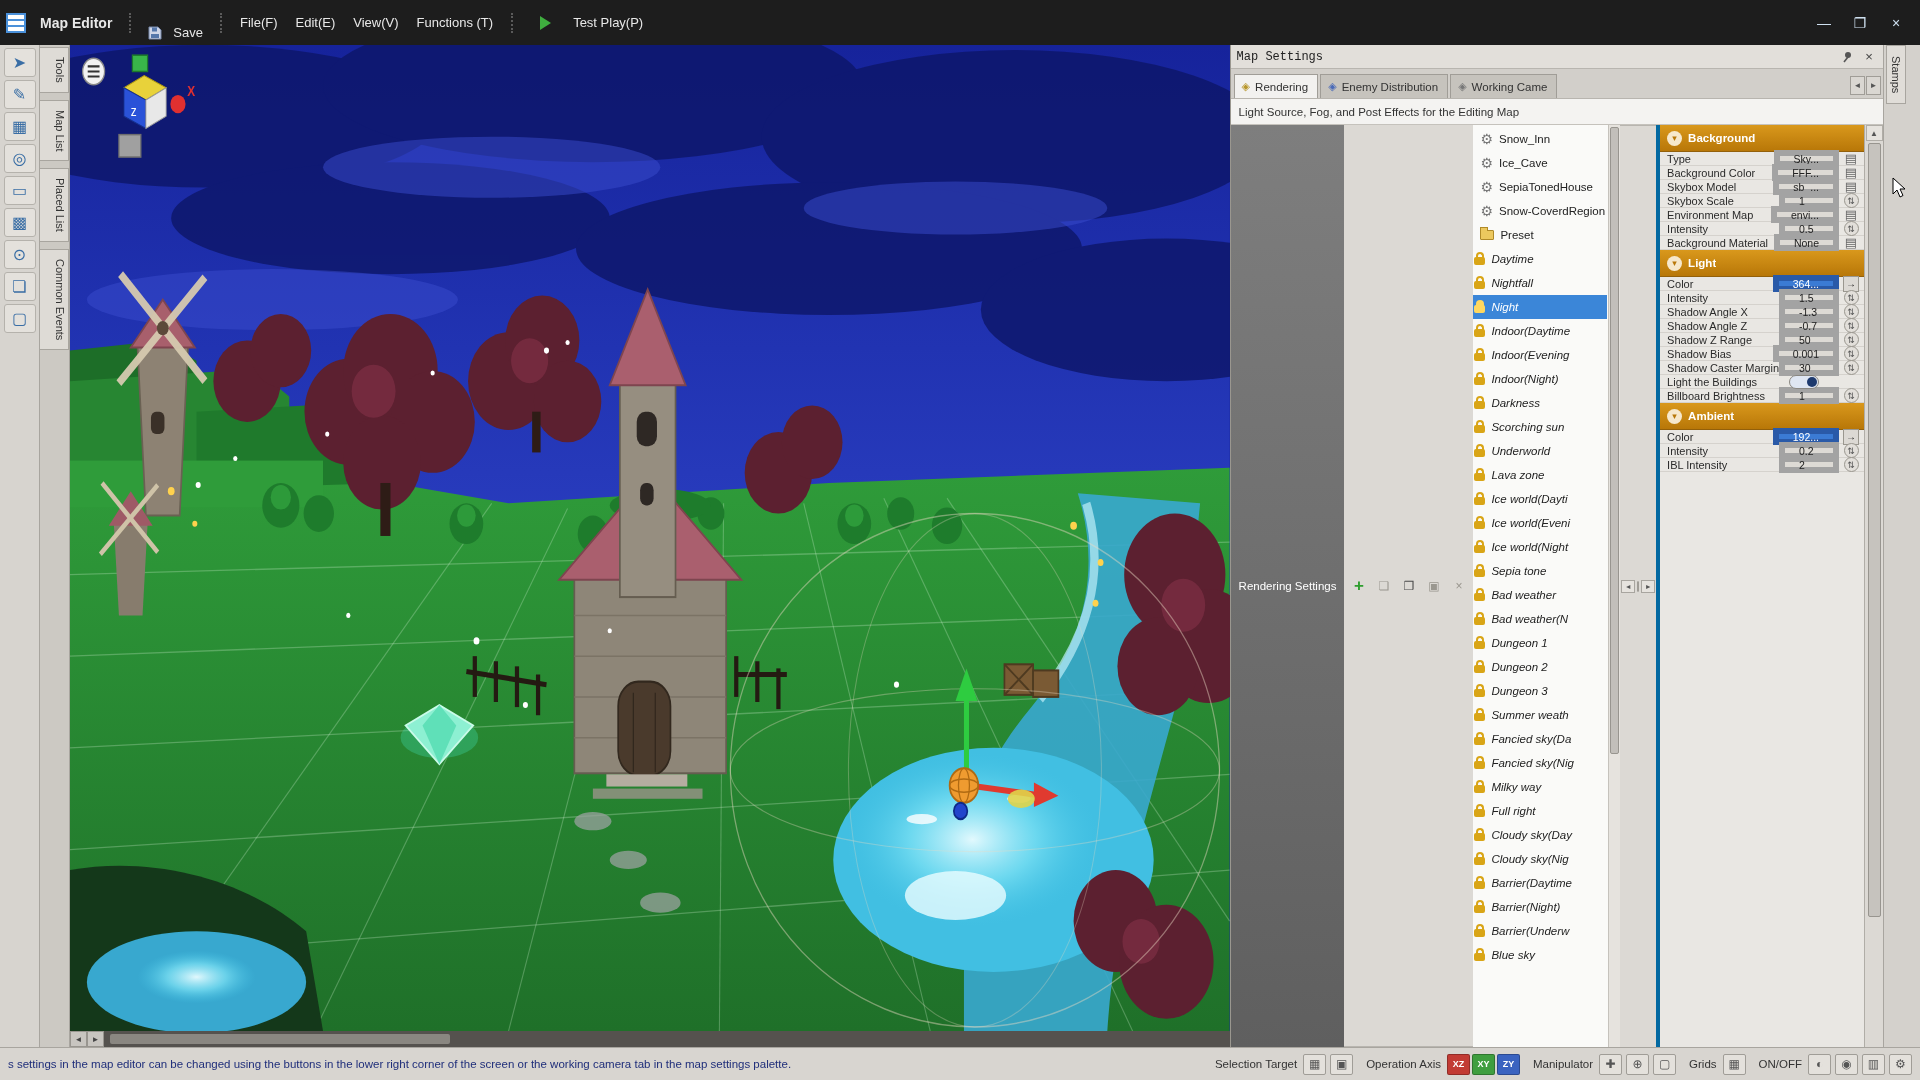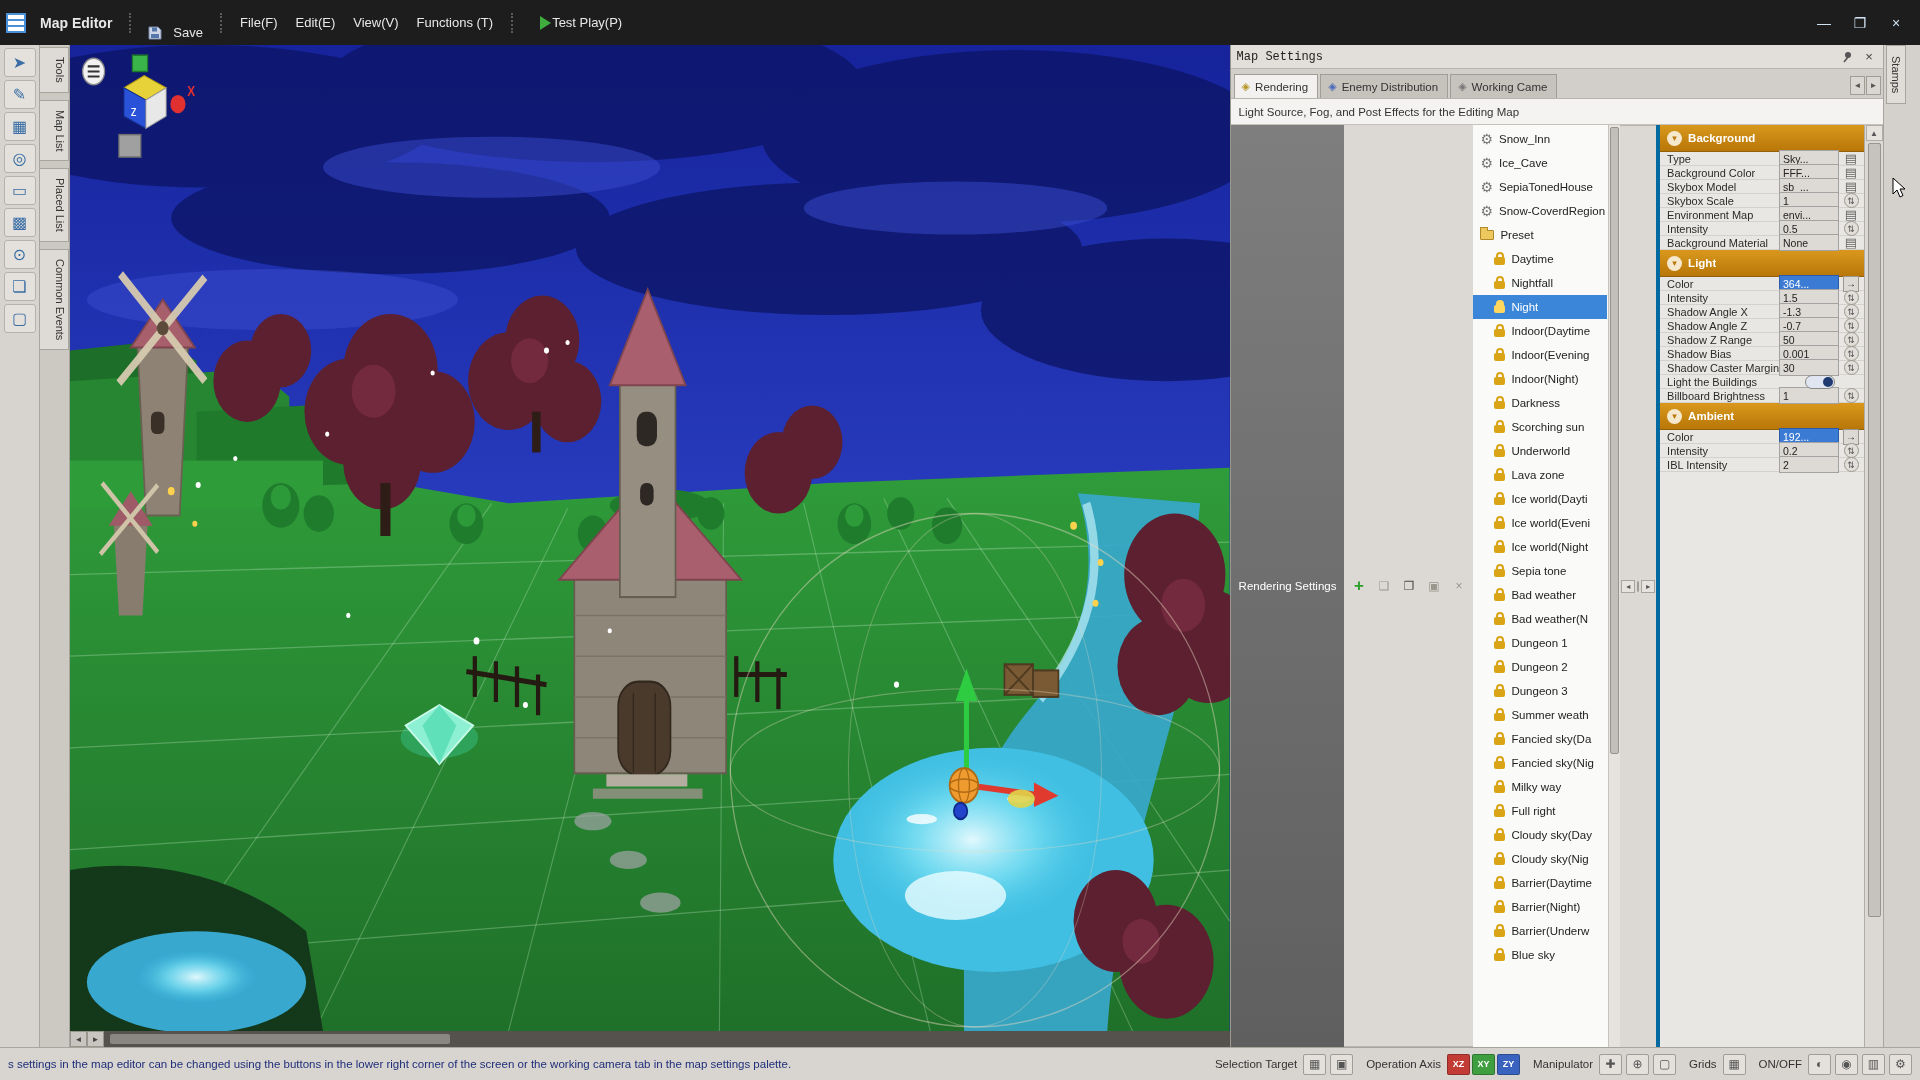--- a/index.html
+++ b/index.html
@@ -10,21 +10,21 @@
   
   .menubar { flex:0 0 36px; background:#1d1d1d; display:flex; align-items:center;
     color:#e8e8e8; font-size:13px; padding:0 6px; }
   .app-logo { width:20px; height:20px; margin-right:6px; border:2px solid #4a90d9; background:
     repeating-linear-gradient(0deg,#fff 0 4px,#4a90d9 4px 6px),
     repeating-linear-gradient(90deg,#ffffff00 0 4px,#4a90d966 4px 6px); }
   .mb-title { font-weight:bold; font-size:14px; margin-right:8px; white-space:nowrap;padding-left:8px; }
   .grip { height:20px; border-left:2px dotted #5a5a5a; margin:0 9px; }
   .mb-item { padding:5px 9px; white-space:nowrap; cursor:default; }
   .save-btn { display:flex; align-items:flex-end; gap:11px; padding:5px 8px;margin-top:20px; }
-  .testplay { display:flex; align-items:center; gap:1px; margin-left:10px; padding:4px 8px; }
+  .testplay { display:flex; align-items:center; gap:22px; margin-left:10px; padding:4px 8px; }
   .play-tri { width:0; height:0; border-left:11px solid #3fae3f;
     border-top:7px solid transparent; border-bottom:7px solid transparent; }
   .win-btns { margin-left:auto; display:flex; }
   .win-btn { width:36px; height:28px; display:flex; align-items:center; justify-content:center;
     color:#cfe0f0; font-size:14px; }
 
   
   .main { flex:1; display:flex; min-height:0; position:relative; }
 
   .tool-strip { flex:0 0 40px; background:#d7d4cf; border-right:1px solid #a8a59f;
@@ -80,21 +80,21 @@
     display:flex; align-items:center; padding:0 8px; font-size:11.5px; white-space:nowrap; }
   .list-toolbar { flex:0 0 26px; background:#dcd9d4; border-bottom:1px solid #b8b5af;
     display:flex; align-items:center; gap:2px; padding:0 3px; }
   .lt-btn { width:23px; height:21px; display:flex; align-items:center; justify-content:center;
     font-size:12px; color:#9a978f; background:transparent; border:none; }
   .lt-btn.add { color:#2e9e2e; font-size:17px; font-weight:bold; }
   .lt-btn.dark { color:#4a4a4a; }
   .list { flex:1; background:#fafaf8; position:relative; overflow:hidden; padding:2px 13px 0 0; }
   .list-item { height:24px; display:flex; align-items:center; gap:6px; padding:0 2px 0 7px;
     color:#222; font-size:11.5px; white-space:nowrap; }
-  .list-item.lock { padding-left:21px; }
+  .list-item.lock { padding-left:1px;font-style:italic; }
   .list-item.selected { background:#3b86d8; color:#fff; }
   .li-icon { display:none; flex:0 0 auto; }
   .gear-i::before { content:"⚙"; font-size:14px; color:#767676; line-height:1; }
   .list-item.gear .gear-i { display:inline-flex; }
   .folder-i { width:14px; height:10px; background:#ecc85e; border:1px solid #b08a28;
     border-radius:1px; position:relative; }
   .folder-i::before { content:""; position:absolute; top:-4px; left:-1px; width:6px; height:3px;
     background:#ecc85e; border:1px solid #b08a28; border-bottom:none; }
   .list-item.folder .folder-i { display:inline-block; }
   .lock-i { width:11px; height:8px; background:#d9a516; border-radius:2px; position:relative; margin-top:4px; }
@@ -118,22 +118,22 @@
   .props { flex:1; background:#e9e7e3; overflow:hidden; }
   .prow { display:flex; align-items:center; }
   .prow.header { height:27px; background:linear-gradient(#d9981c,#b87708); border-bottom:1px solid #93600a;
     gap:6px; padding:0 7px; }
   .ph-chev { display:none; width:15px; height:15px; border-radius:50%; background:#f6e8cc;
     color:#b87708; font-size:9px; align-items:center; justify-content:center; flex:0 0 auto; }
   .prow.header .ph-chev { display:flex; }
   .prow.header .p-label { color:#fff; font-weight:bold; font-size:11.5px; flex:0 0 auto; }
   .prow.row { height:14px; border-bottom:1px solid #d5d2cd; padding:0 4px 0 7px; font-size:11px; color:#2a2a2a; }
   .p-label { flex:1; white-space:nowrap; overflow:hidden; }
-  .p-value { flex:0 0 60px; height:17px; background:#dddad5; border:1px solid #a3a3a3;
-    display:flex; align-items:center; padding:0 3px; font-size:10.5px; color:#222; margin-right:3px; }
+  .p-value { flex:0 0 60px; height:17px; background:#dddad5; border:6px solid #a3a3a3;
+    display:flex; align-items:center; padding:0 14px; font-size:10.5px; color:#222; margin-right:3px; }
   .p-end { flex:0 0 18px; display:flex; align-items:center; justify-content:center; }
   .w-book, .w-spin, .w-arrow { display:none; }
   .prow.pick .w-book { display:flex; color:#666; font-size:13px; }
   .prow.num .w-spin { display:flex; width:15px; height:15px; border-radius:50%; background:#e2dfda;
     border:1px solid #9a978f; color:#555; font-size:9px; align-items:center; justify-content:center; }
   .prow.color .w-arrow, .prow.color-dark .w-arrow { display:flex; width:16px; height:16px;
     background:#dcd9d4; border:1px solid #9a978f; color:#222; font-size:10px;
     align-items:center; justify-content:center; }
   .prow.color .p-value { background:#3b7bd4; border-color:#2a5aa8; color:#fff; }
   .w-toggle { display:none; width:30px; height:14px; border-radius:8px; border:1px solid #8a8781;

